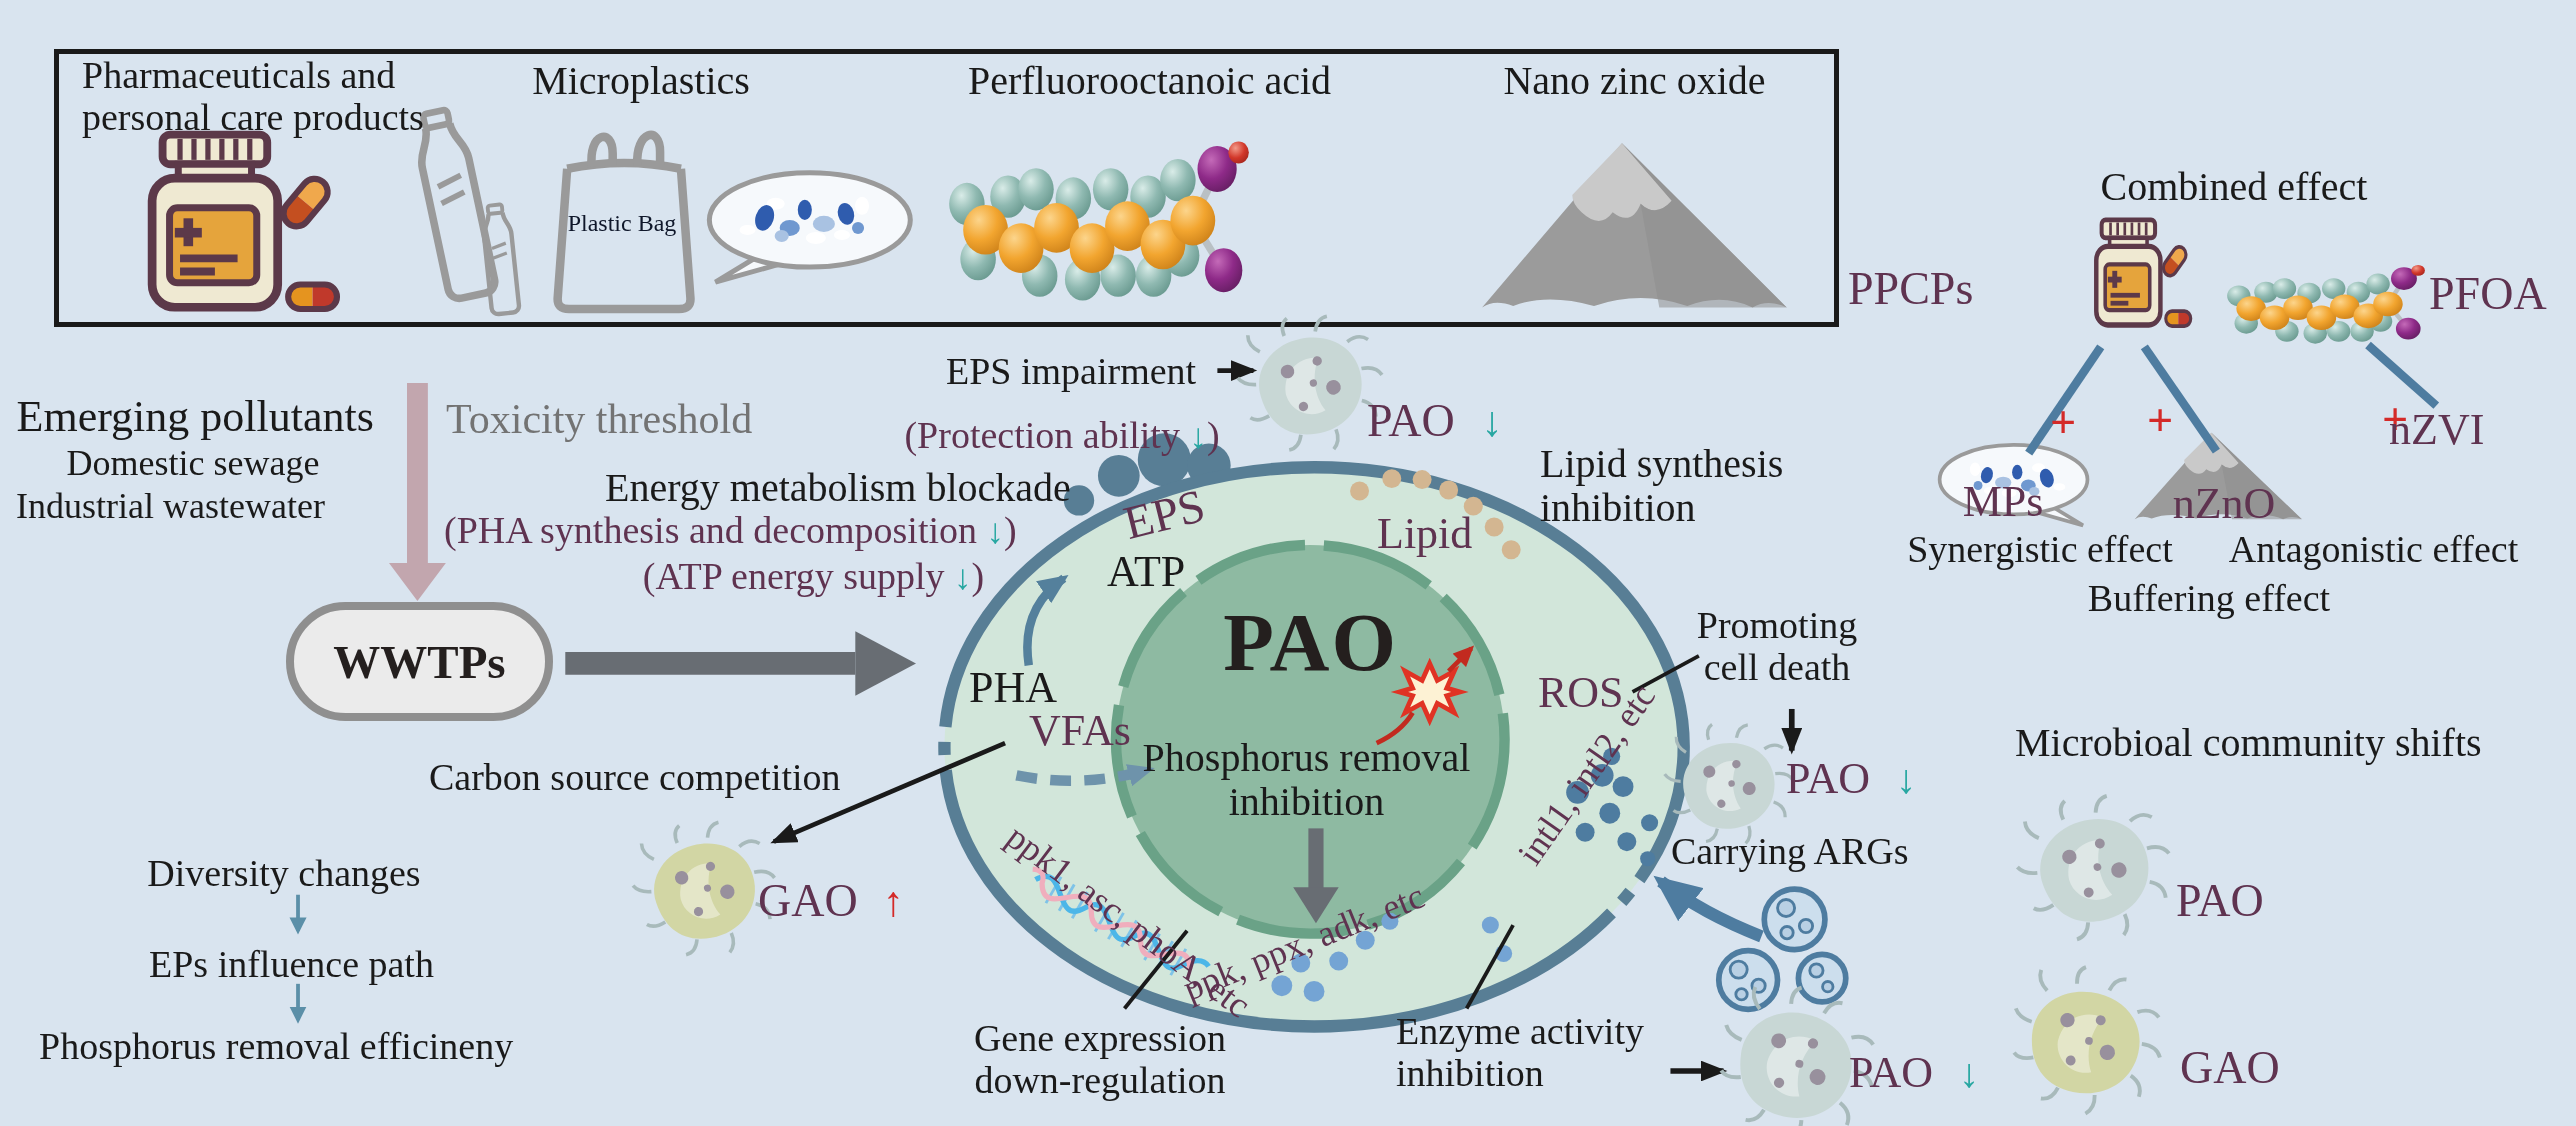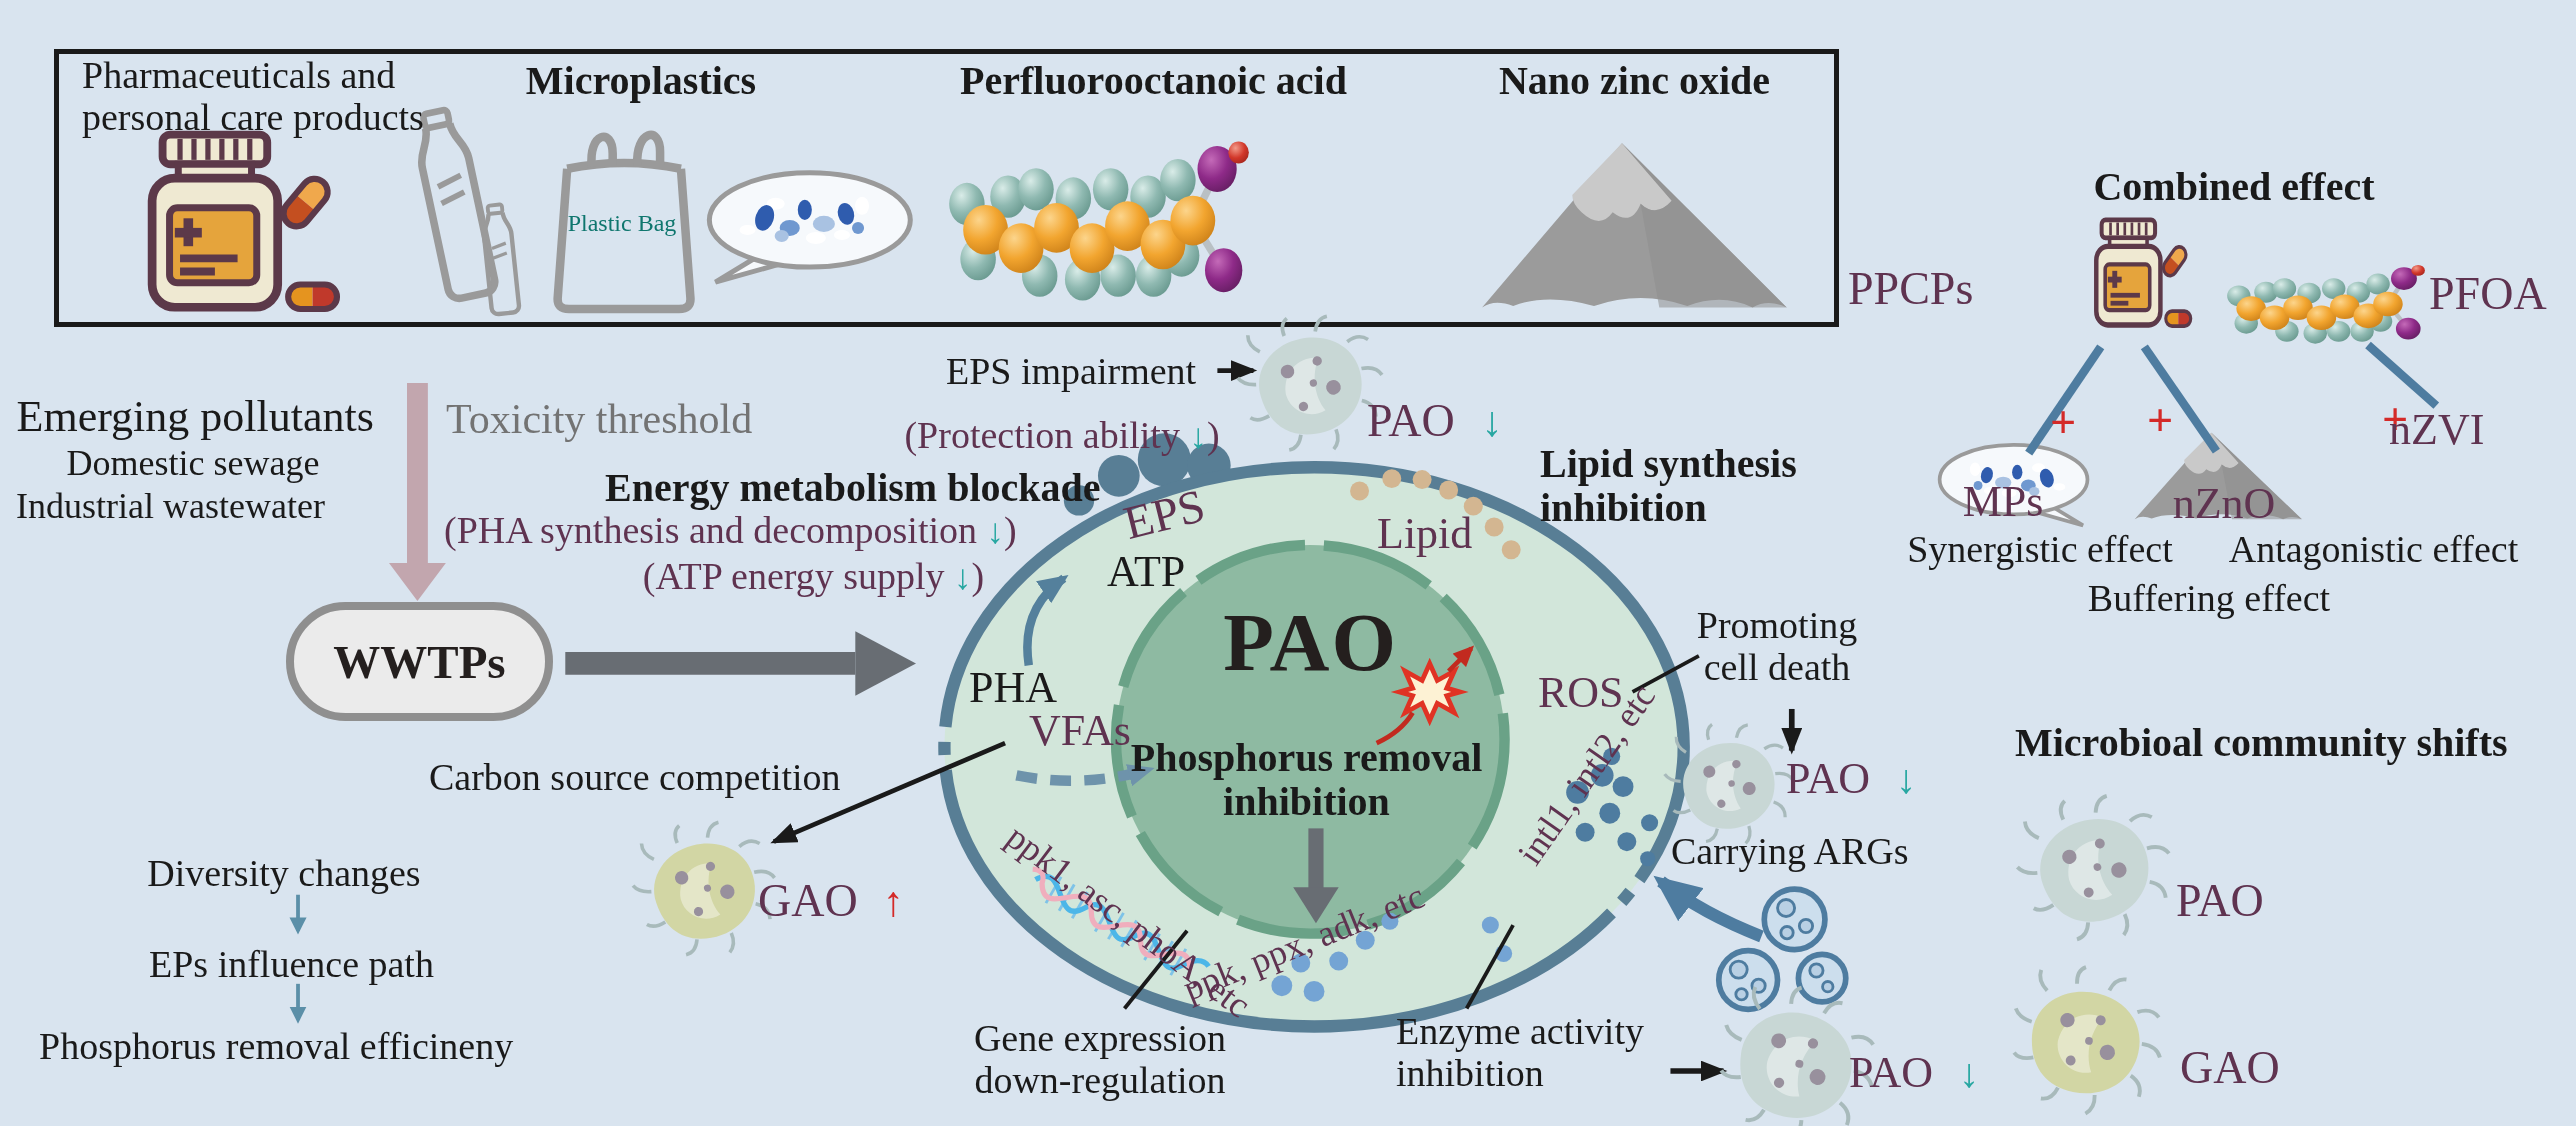--- a/index.html
+++ b/index.html
@@ -3,22 +3,22 @@
 <meta charset="utf-8">
 <style>
   html,body{margin:0;padding:0;background:#d9e4ef;}
   #canvas{position:relative;width:2576px;height:1126px;background:#d9e4ef;overflow:hidden;
           font-family:"Liberation Serif","DejaVu Serif",serif;}
   svg.art{position:absolute;left:0;top:0;z-index:1;}
   .lbl{position:absolute;z-index:2;color:#1a1a1a;white-space:nowrap;line-height:1.1;}
   .c{text-align:center;}
   .purple{color:#5f3350;}
   .rose{color:#737373;}
-  .gray{color:#0f766e;}
-  .s40{font-size:38px;} .s42{font-size:40px;font-weight:bold;} .s44{font-size:42px;} .s46{font-size:44px;}
+  .gray{color:#0f172a;}
+  .s40{font-size:38px;} .s42{font-size:40px;} .s44{font-size:42px;} .s46{font-size:44px;}
   .s48{font-size:46px;} .s38{font-size:36px;} .s25{font-size:24px;}
   .big{font-size:83px;font-weight:bold;color:#241f1e;letter-spacing:1.9px;}
   .teal-ar{color:#28a7a2;font-size:0.92em;}
   .red-ar{color:#d42a28;font-size:0.92em;}
   .plus{position:absolute;z-index:2;color:#d42a28;font-size:46px;font-weight:bold;}
   #topbox{position:absolute;left:54px;top:49px;width:1775px;height:268px;border:5.7px solid #1a1a1a;z-index:0;}
   #wwtps{position:absolute;left:286px;top:602px;width:251px;height:103px;background:#ebebeb;
          border:8.5px solid #8f8f8f;border-radius:66px;z-index:2;display:flex;align-items:center;
          justify-content:center;font-size:47px;font-weight:bold;color:#241f1e;text-align:center;}
   .rot{transform-origin:center center;}

